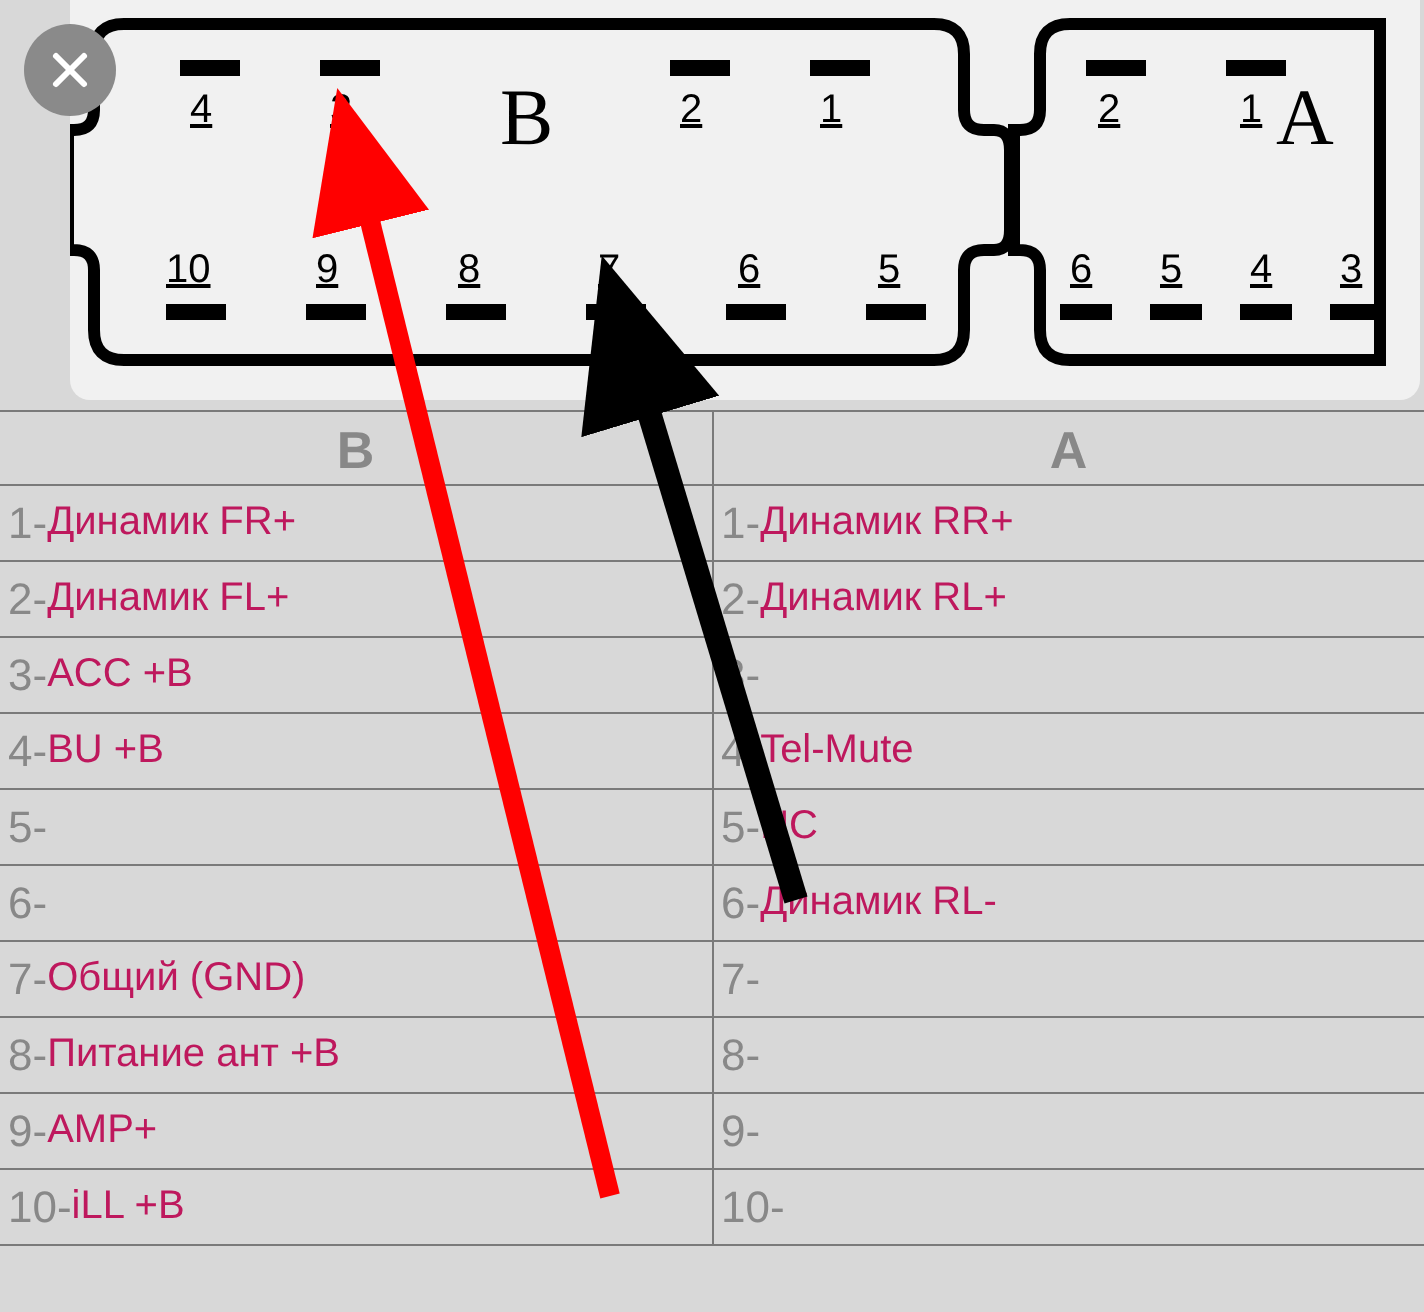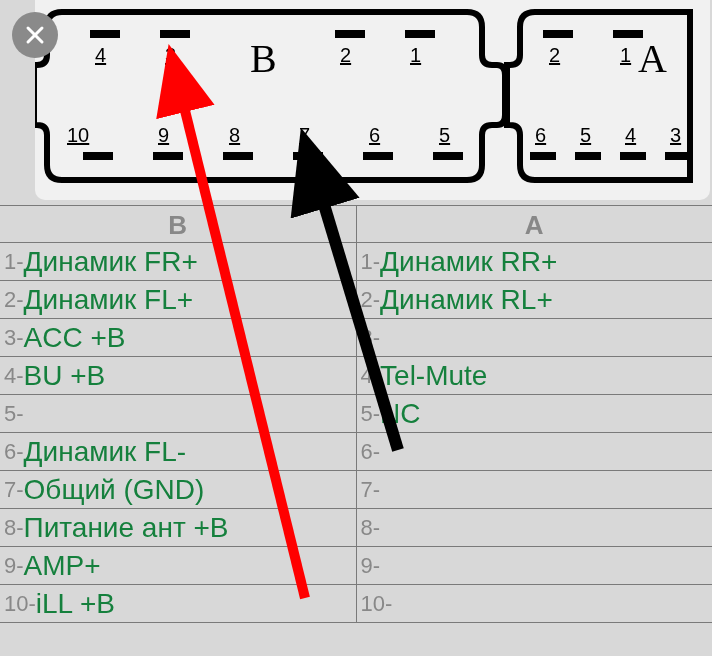--- a/index.html
+++ b/index.html
@@ -71,21 +71,21 @@
   .body-cell {
     flex: 1;
     padding-left: 4px;
     border-right: 1px solid #7a7a7a;
     display: flex;
     align-items: center;
     white-space: nowrap;
   }
   .body-cell:last-child { border-right: none; }
   .pin-num { font-size: 22px; color: #888; margin-right: 0; }
-  .pin-lbl { font-size: 28px; color: #15803d; }
+  .pin-lbl { font-size: 20px; color: #be185d; }
 
   
   .connector-svg {
     position: absolute;
     top: 0;
     left: 0;
   }
   .arrows-svg {
     position: absolute;
     top: 0;
@@ -161,21 +161,21 @@
   </svg>
 
   <div class="conn-label" style="left:215px; top:35px;">B</div>
   <div class="conn-label" style="left:603px; top:35px;">A</div>
 
   <div class="pin-number-diag" style="left:60px;  top:44px;">4</div>
   <div class="pin-number-diag" style="left:130px; top:44px;">3</div>
   <div class="pin-number-diag" style="left:305px; top:44px;">2</div>
   <div class="pin-number-diag" style="left:375px; top:44px;">1</div>
 
-  <div class="pin-number-diag" style="left:32px;  top:124px;">10</div>
+  <div class="pin-number-diag" style="left:48px;  top:124px;">10</div>
   <div class="pin-number-diag" style="left:123px; top:124px;">9</div>
   <div class="pin-number-diag" style="left:194px; top:124px;">8</div>
   <div class="pin-number-diag" style="left:264px; top:124px;">7</div>
   <div class="pin-number-diag" style="left:334px; top:124px;">6</div>
   <div class="pin-number-diag" style="left:404px; top:124px;">5</div>
 
   <div class="pin-number-diag" style="left:514px; top:44px;">2</div>
   <div class="pin-number-diag" style="left:585px; top:44px;">1</div>
 
   <div class="pin-number-diag" style="left:500px; top:124px;">6</div>
@@ -249,24 +249,24 @@
           <span class="pin-num">5-</span>
         </div>
         <div class="body-cell">
           <span class="pin-num">5-</span>
           <span class="pin-lbl">NC</span>
         </div>
       </div>
       <div class="body-row">
         <div class="body-cell">
           <span class="pin-num">6-</span>
-          <span class="pin-lbl">Динамик FL-</span>
         </div>
         <div class="body-cell">
           <span class="pin-num">6-</span>
+          <span class="pin-lbl">Динамик RL-</span>
         </div>
       </div>
       <div class="body-row">
         <div class="body-cell">
           <span class="pin-num">7-</span>
           <span class="pin-lbl">Общий (GND)</span>
         </div>
         <div class="body-cell">
           <span class="pin-num">7-</span>
           <span class="pin-lbl"></span>

